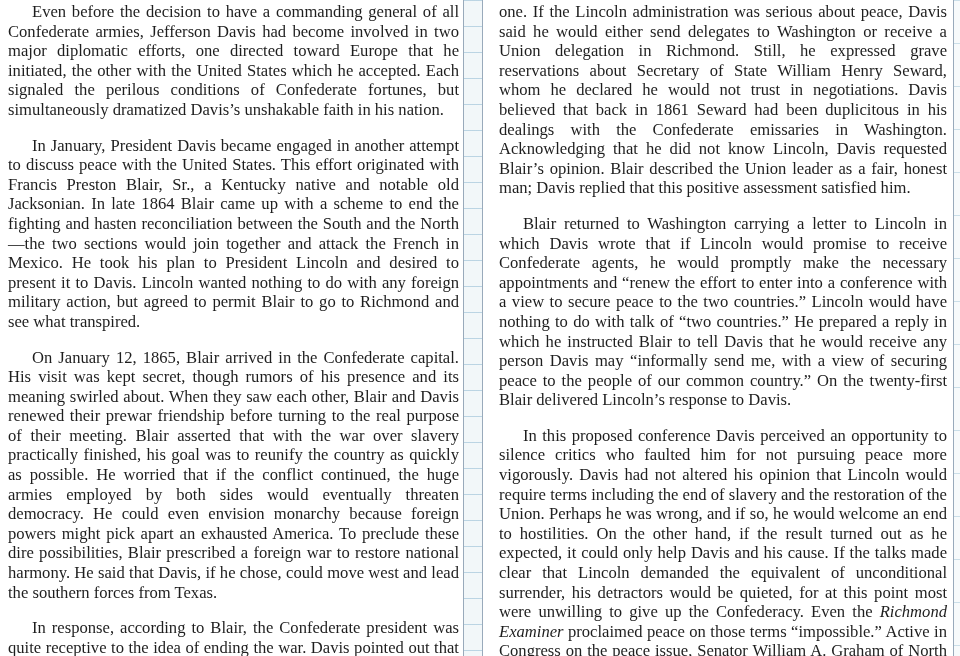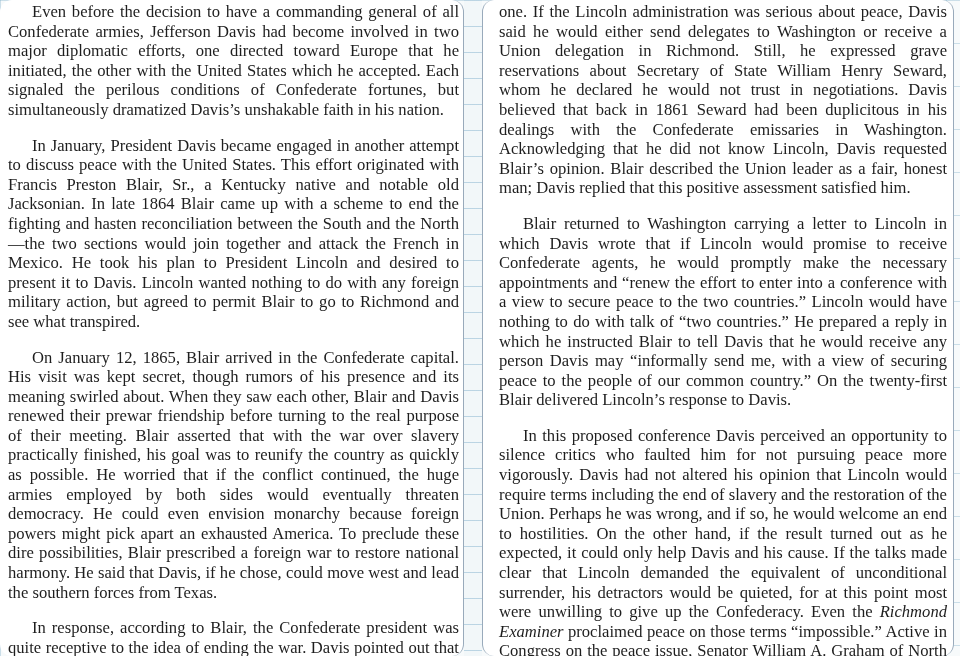--- a/index.html
+++ b/index.html
@@ -9,21 +9,20 @@
     background-image:
       linear-gradient(to right, rgba(120,170,200,0.35) 1px, transparent 1px),
       linear-gradient(to bottom, rgba(120,170,200,0.35) 1px, transparent 1px);
     background-size: 43px 43px;
     font-family: "Liberation Serif", "DejaVu Serif", serif;
     color: #1e1e1e;
   }
   .col {
     position: absolute; top: 0; height: 656px; background: #ffffff;
     box-sizing: border-box;
-    border-radius: 12px;
   }
   .col-left { left: 0; width: 464px; padding: 2px 4px 0 8px; border-right: 1px solid #9ab; }
   .col-right { left: 482px; width: 472px; padding: 2px 6px 0 16px; border-left: 1px solid #9ab; border-right: 1px solid #9ab; }
   .divider { position: absolute; left: 464px; width: 18px; top: 0; height: 656px;
     background-image: linear-gradient(to bottom, rgba(120,170,200,0.45) 1px, transparent 1px);
     background-size: 18px 26px; background-color: #f2f7f9; }
   p { margin: 0; font-size: 16.6px; line-height: 19.6px; text-align: justify; hyphens: manual; }
   p.indent { text-indent: 24px; }
   p + p { margin-top: 16px; }
   em { font-style: italic; }

